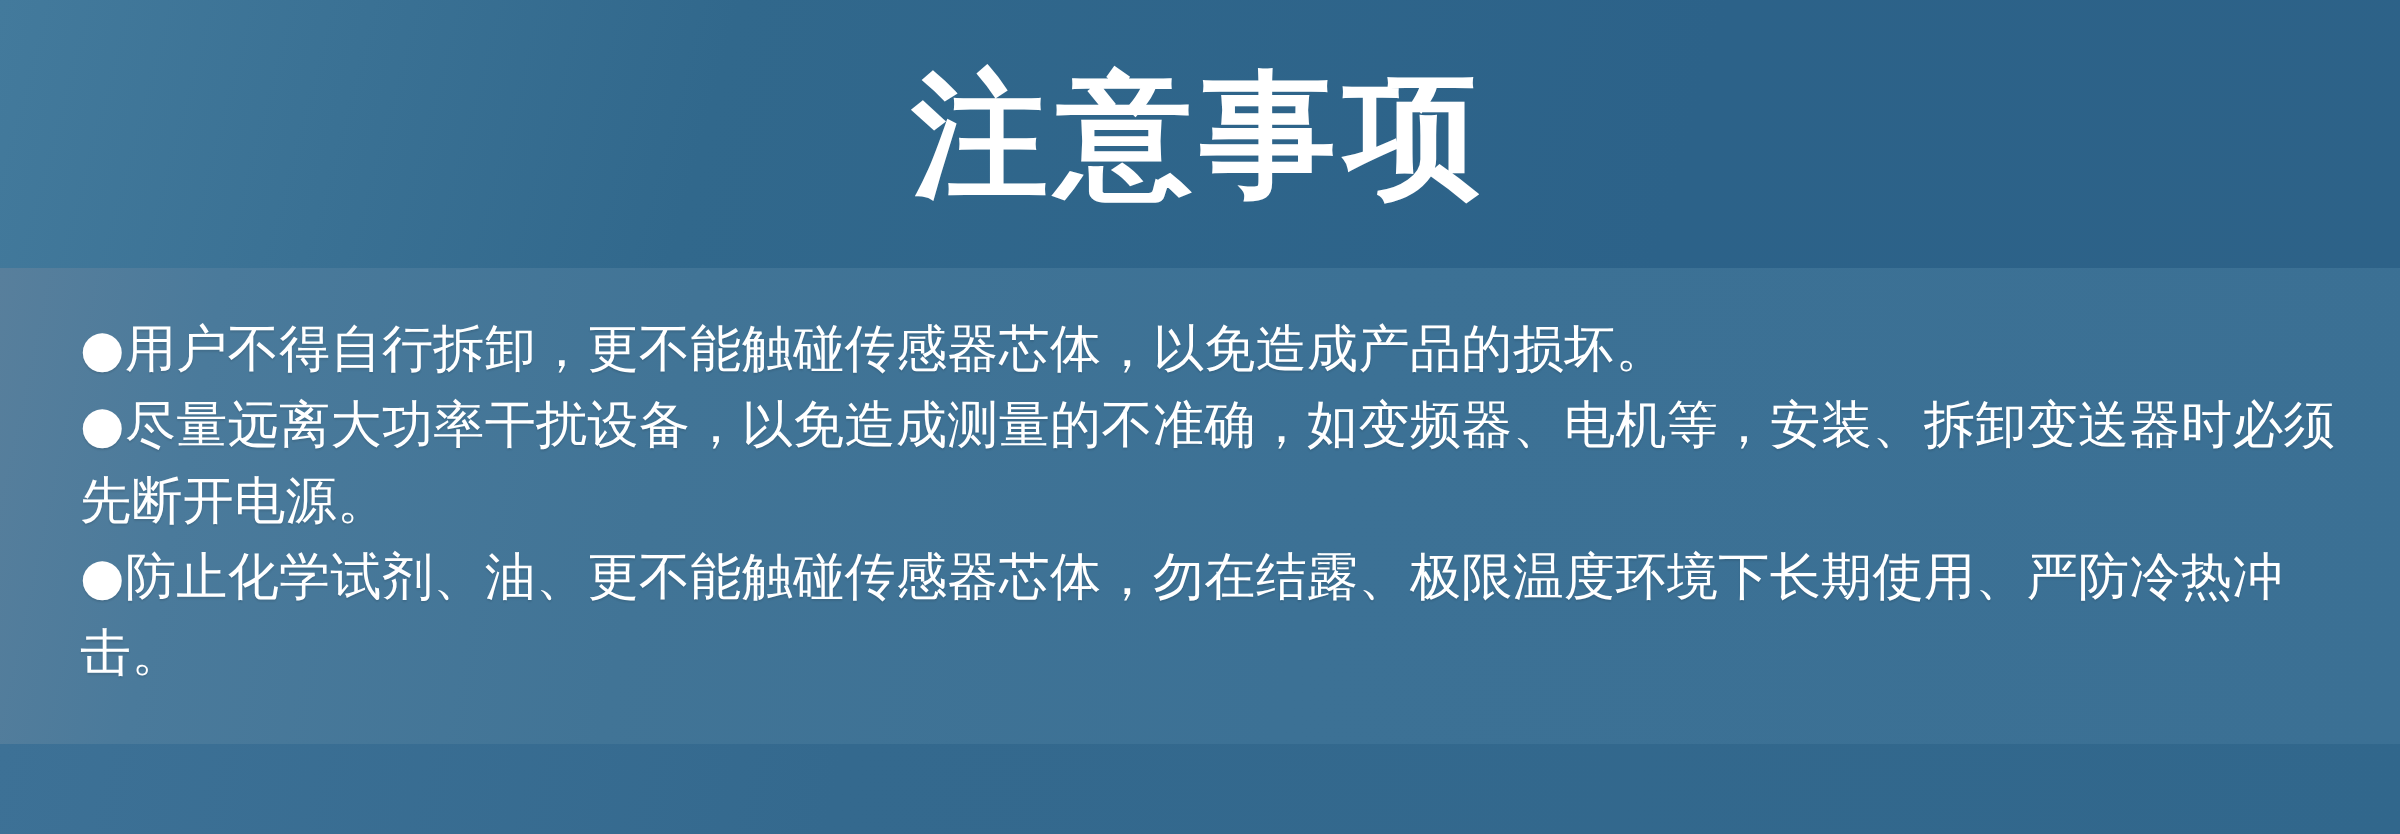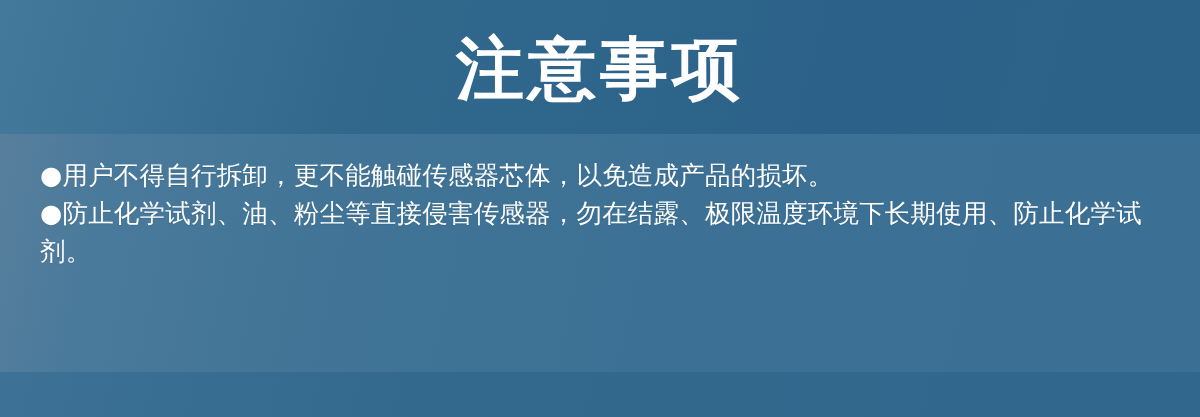--- a/index.html
+++ b/index.html
@@ -99,19 +99,20 @@
 
 <div id="poster">
 
   <div class="header-band">
     <h1 class="poster-title">注意事项</h1>
   </div>
 
   <div class="content-band">
     <ul class="notes-list">
       <li class="note-item">●用户不得自行拆卸，更不能触碰传感器芯体，以免造成产品的损坏。</li>
-      <li class="note-item">●防止化学试剂、油、粉尘等直接侵害传感器，勿在结露、极限温度环境下长期使用、防止化学试剂。</li>
+      <li class="note-item">●尽量远离大功率干扰设备，以免造成测量的不准确，如变频器、电机等，安装、拆卸变送器时必须先断开电源。</li>
+      <li class="note-item">●防止化学试剂、油、更不能触碰传感器芯体，勿在结露、极限温度环境下长期使用、严防冷热冲击。</li>
     </ul>
   </div>
 
   <div class="footer-band"></div>
 
 </div>
 
 </body></html>

